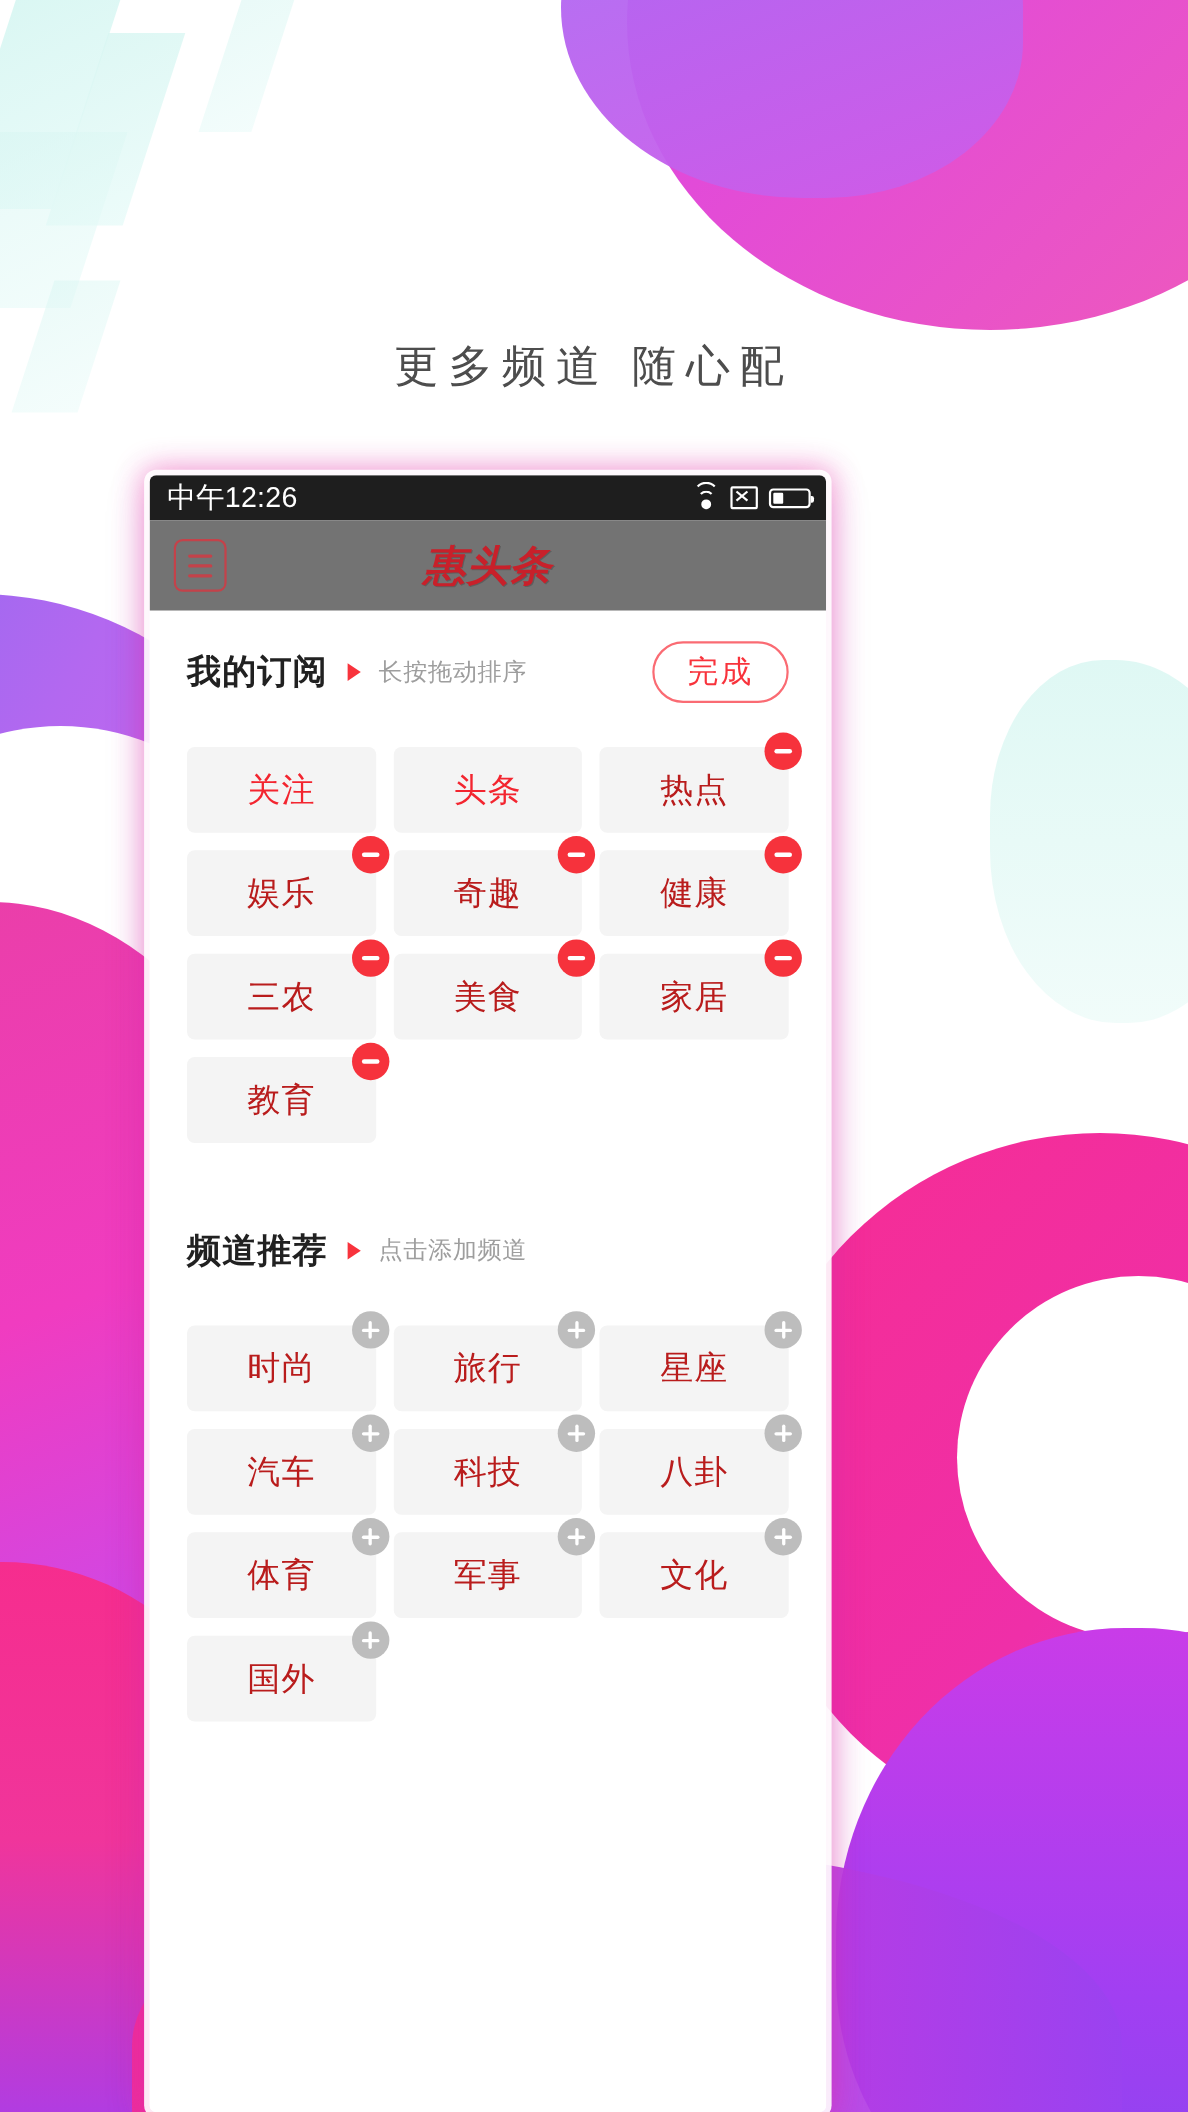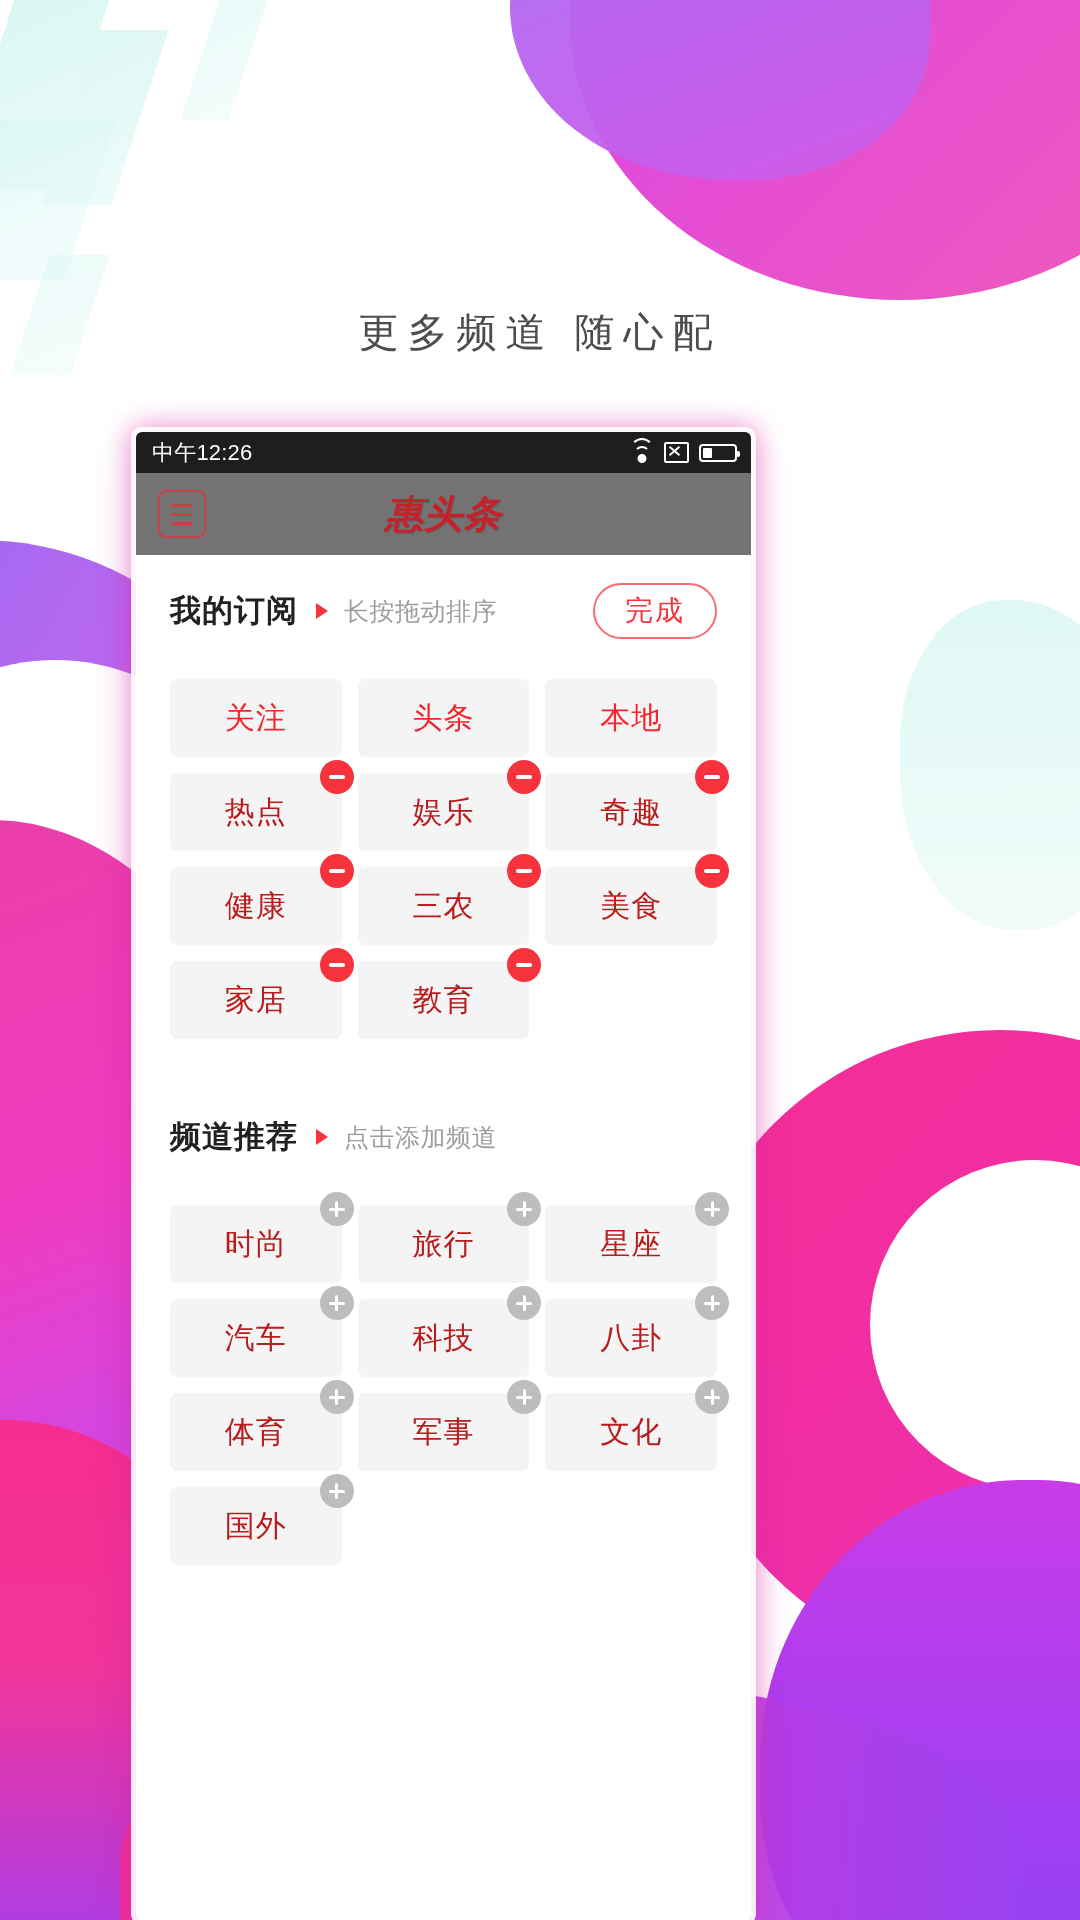--- a/index.html
+++ b/index.html
@@ -217,21 +217,21 @@
     height: 41px;
     background: #1e1e1e;
     display: flex;
     align-items: center;
     justify-content: space-between;
     padding: 0 14px 0 16px;
     box-sizing: border-box;
   }
   .status-time {
     color: #ffffff;
-    font-size: 22px;
+    font-size: 26px;
     letter-spacing: .2px;
   }
   .status-icons {
     display: flex;
     align-items: center;
     gap: 10px;
   }
   .ic-wifi {
     position: relative;
     width: 24px;
@@ -360,21 +360,21 @@
     letter-spacing: 1px;
   }
   .tri {
     width: 0; height: 0;
     border-left: 12px solid #f8333c;
     border-top: 8px solid transparent;
     border-bottom: 8px solid transparent;
     margin: 0 16px 0 18px;
   }
   .section-hint {
-    font-size: 25px;
+    font-size: 22px;
     color: #9e9e9e;
     letter-spacing: .5px;
   }
   .done-btn {
     margin-left: auto;
     border: 2px solid #fa6b73;
     color: #f8333c;
     font-size: 28px;
     border-radius: 40px;
     padding: 12px 30px;
@@ -503,23 +503,20 @@
         <div class="done-btn">完成</div>
       </div>
 
       <div class="grid" id="subscribed-grid">
           <div class="tile fixed">
             <span>关注</span>
           </div>
           <div class="tile fixed">
             <span>头条</span>
           </div>
-          <div class="tile fixed">
-            <span>本地</span>
-          </div>
           <div class="tile">
             <span>热点</span>
             <div class="badge minus"></div>
           </div>
           <div class="tile">
             <span>娱乐</span>
             <div class="badge minus"></div>
           </div>
           <div class="tile">
             <span>奇趣</span>

